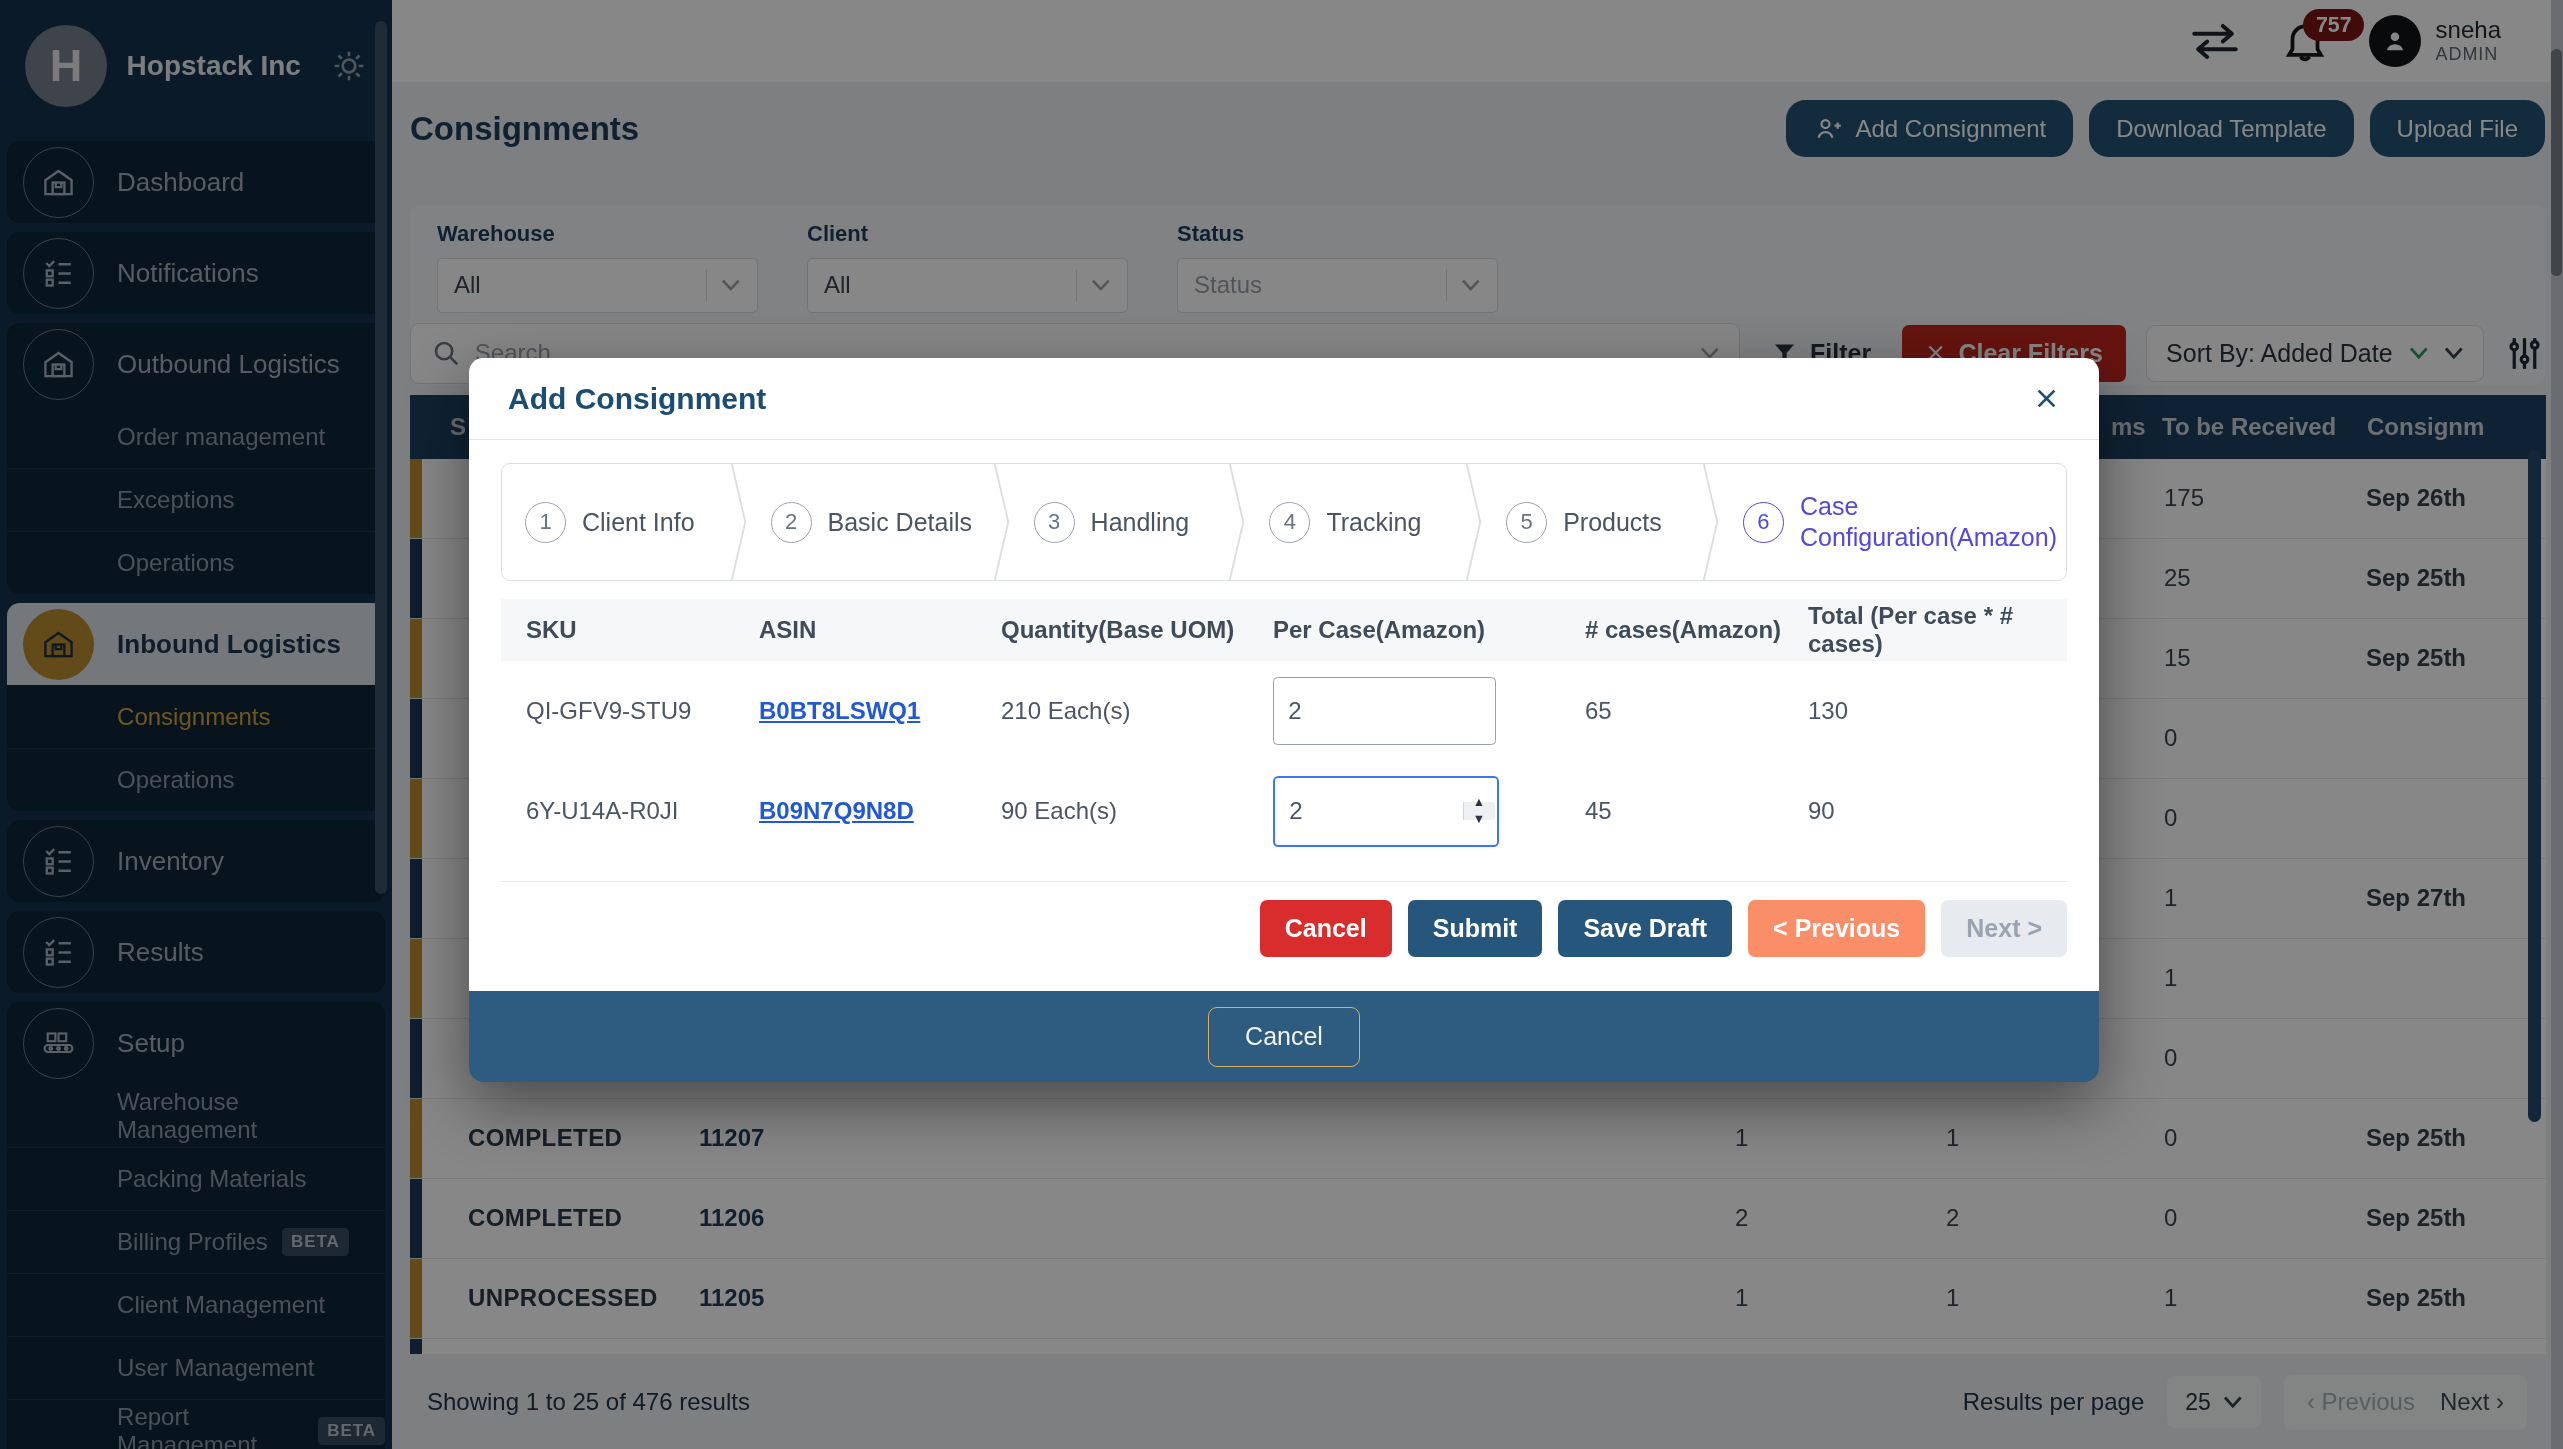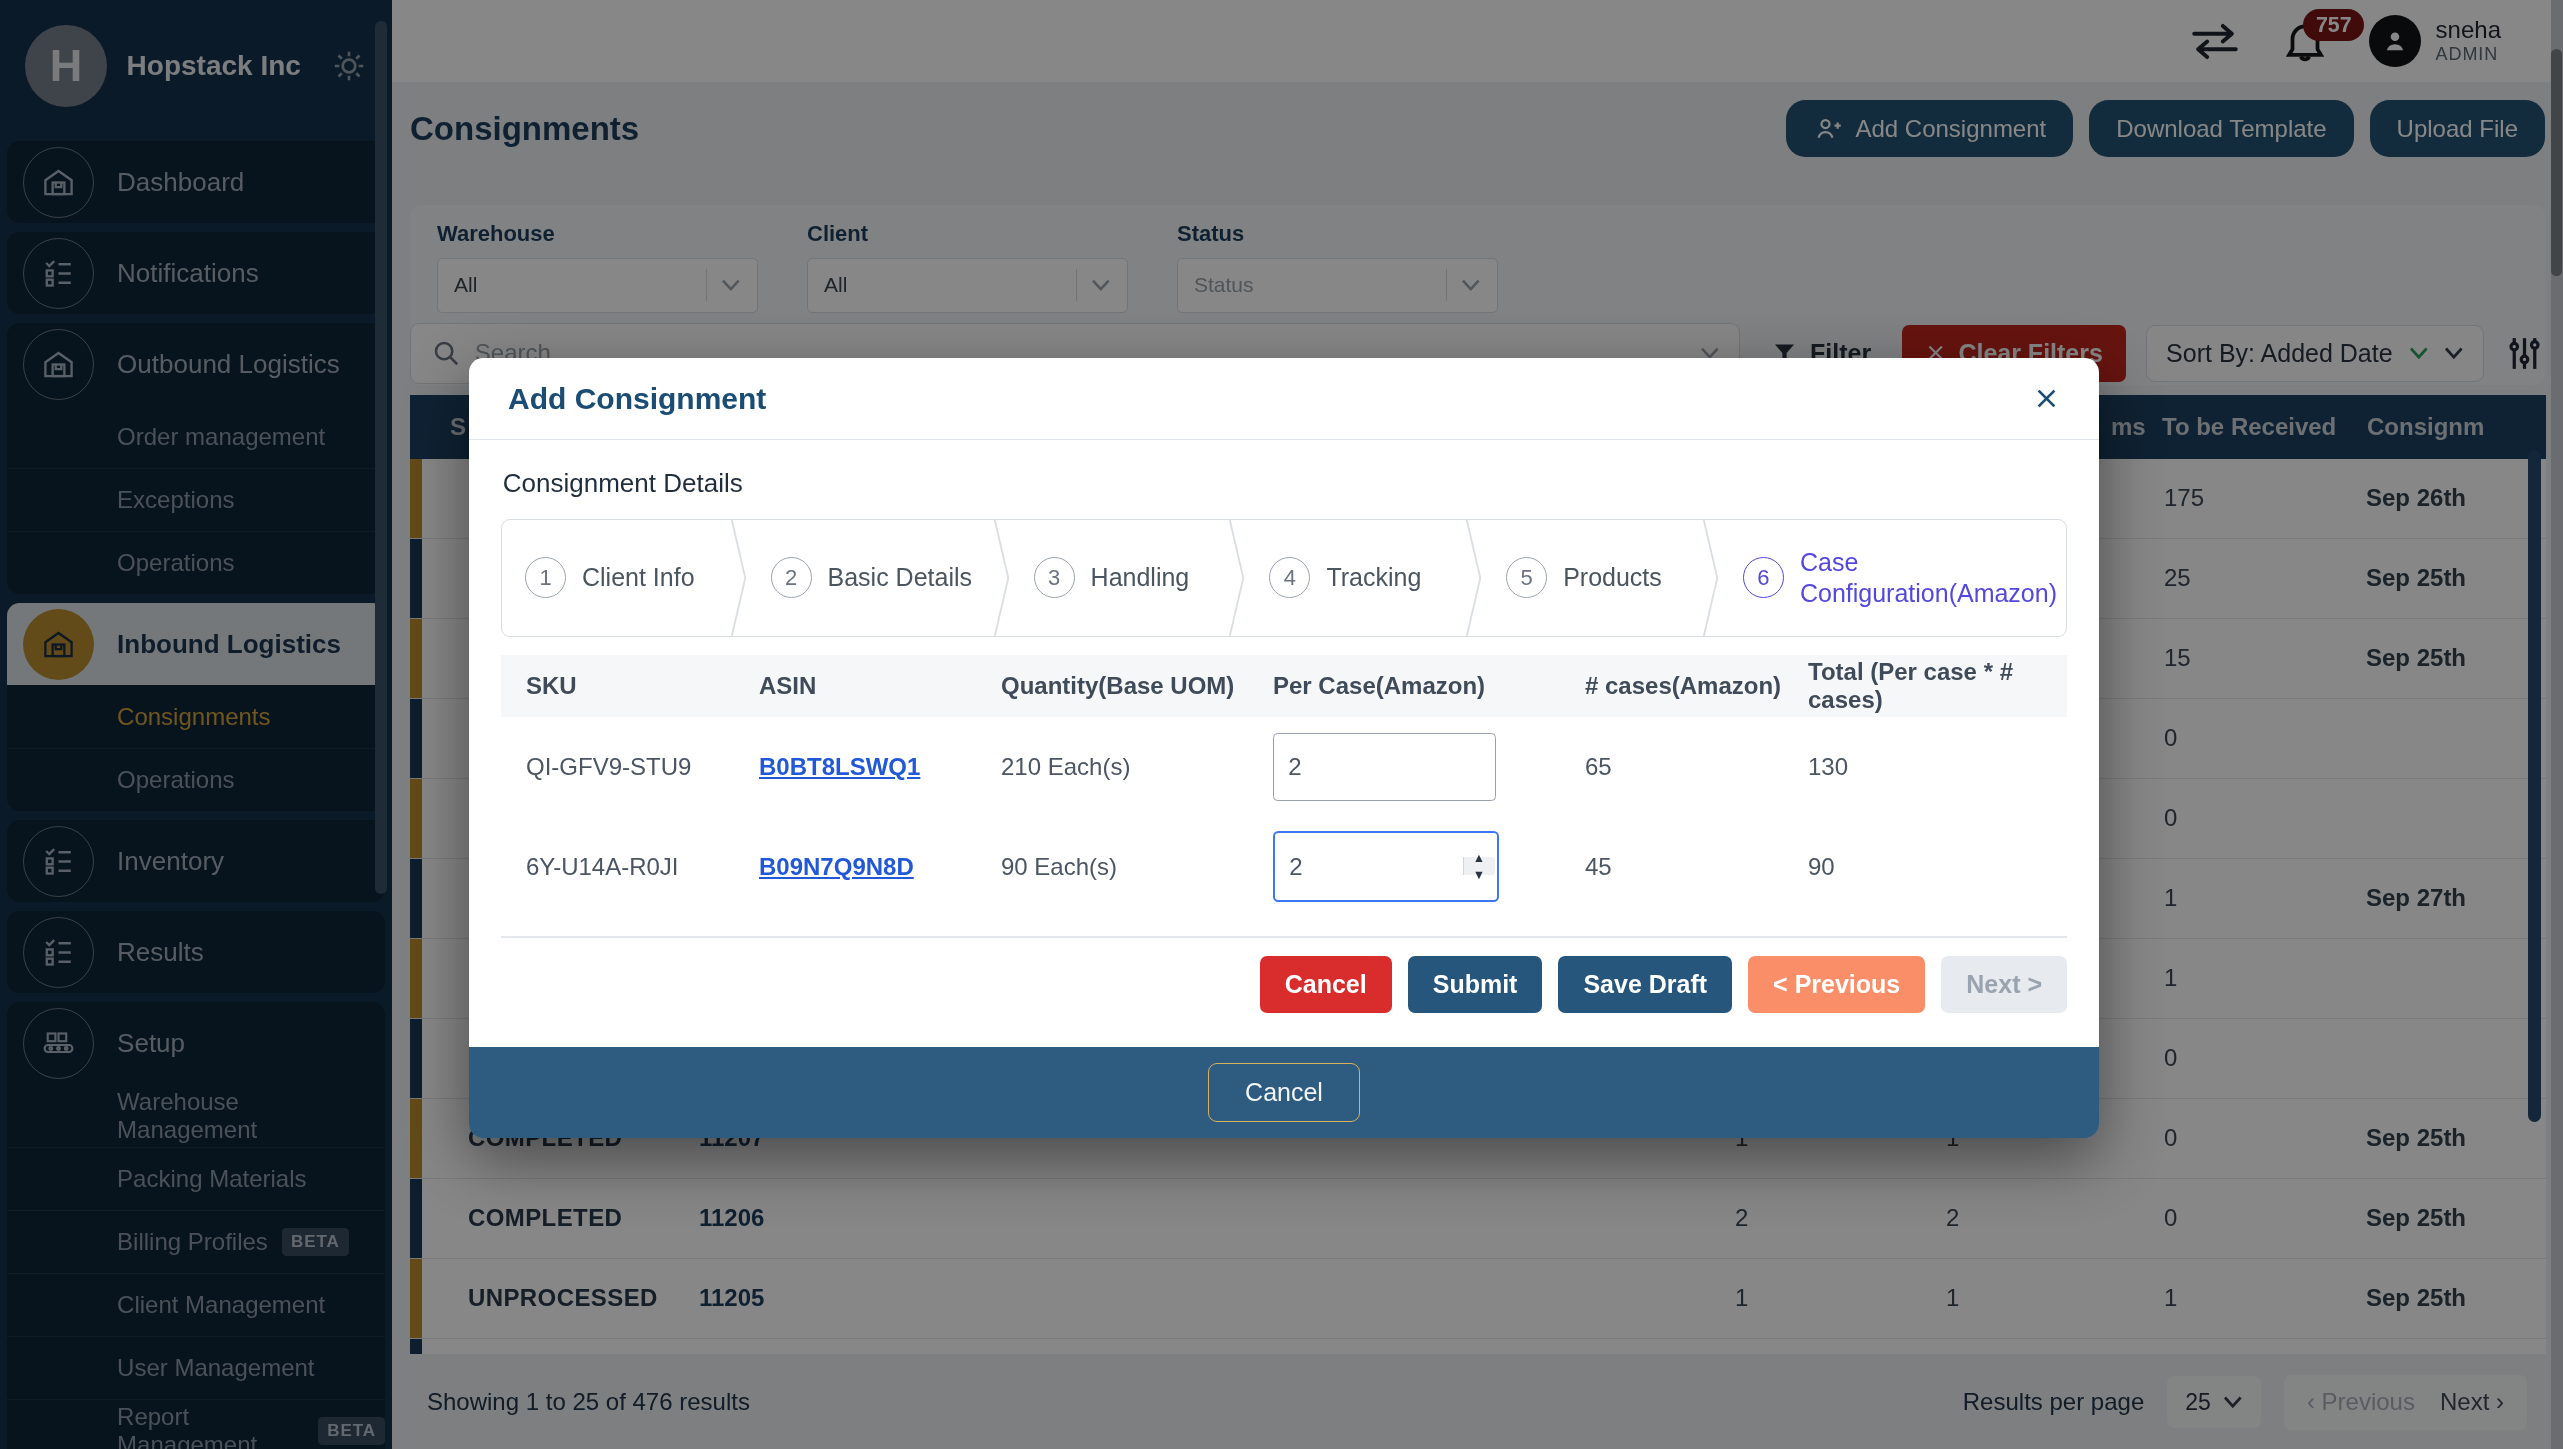--- a/index.html
+++ b/index.html
@@ -54,21 +54,21 @@
   .head-actions { display:flex; gap:16px; }
   .btn-navy { background:#235274; color:#fff; font-size:24px; border:none;
     border-radius:19.6px; height:57px; padding:0 27px; display:flex; align-items:center; gap:12.5px; }
 
   .filter-card { position:absolute; left:18px; right:18px; top:205px; height:180px;
     background:#f4f5f7; border-radius:10.7px; padding:16px 27px; }
   .filter-row { display:flex; gap:49px; }
   .fgroup { width:321px; }
   .flabel { font-size:22px; font-weight:bold; color:#1d3e5e; margin-bottom:10.7px; }
   .fselect { height:55px; background:#fff; border:0.9px solid #d7dbe0; border-radius:5.3px;
-    display:flex; align-items:center; padding:0 16px; font-size:21px; color:#3a4450; }
+    display:flex; align-items:center; padding:0 16px; font-size:24px; color:#3a4450; }
   .fselect .spacer { flex:1; }
   .fselect .vline { width:0.9px; height:32px; background:#d7dbe0; margin-right:14.2px; }
   .fselect.placeholder { color:#98a0a8; }
   .chev { color:#9aa3ad; width:19.6px; height:12.5px; }
 
   .search-row { position:absolute; left:18px; right:18px; top:322px; height:62px;
     display:flex; align-items:center; gap:19.6px; }
   .search-box { flex:1; height:61px; background:#fff; border:0.9px solid #d7dbe0; border-radius:9px;
     display:flex; align-items:center; padding:0 19.6px; gap:14.2px; }
   .search-box input { border:none; outline:none; flex:1; font-size:24px; color:#3a4450;
@@ -597,21 +597,20 @@
   <div class="modal">
     <div class="modal-white">
       <div class="modal-head">
         <span class="modal-title">Add Consignment</span>
         <svg class="x-icon" viewBox="0 0 24 24" stroke="currentColor" stroke-width="2.4" fill="none">
             <line x1="5" y1="5" x2="19" y2="19"></line>
             <line x1="19" y1="5" x2="5" y2="19"></line>
           </svg>
       </div>
       <div class="modal-body">
-        <div class="section-title">Consignment Details</div>
 
         <div class="wizard">
           <div class="wstep w1">
             <span class="wnum">1</span>
             <span class="wlabel">Client Info</span>
           </div>
           <svg class="wsep" viewBox="0 0 20 128" preserveAspectRatio="none">
               <polyline points="2,0 17,64 2,128" fill="none" stroke="#d9dee3" stroke-width="2"></polyline>
             </svg>
           <div class="wstep w2">

